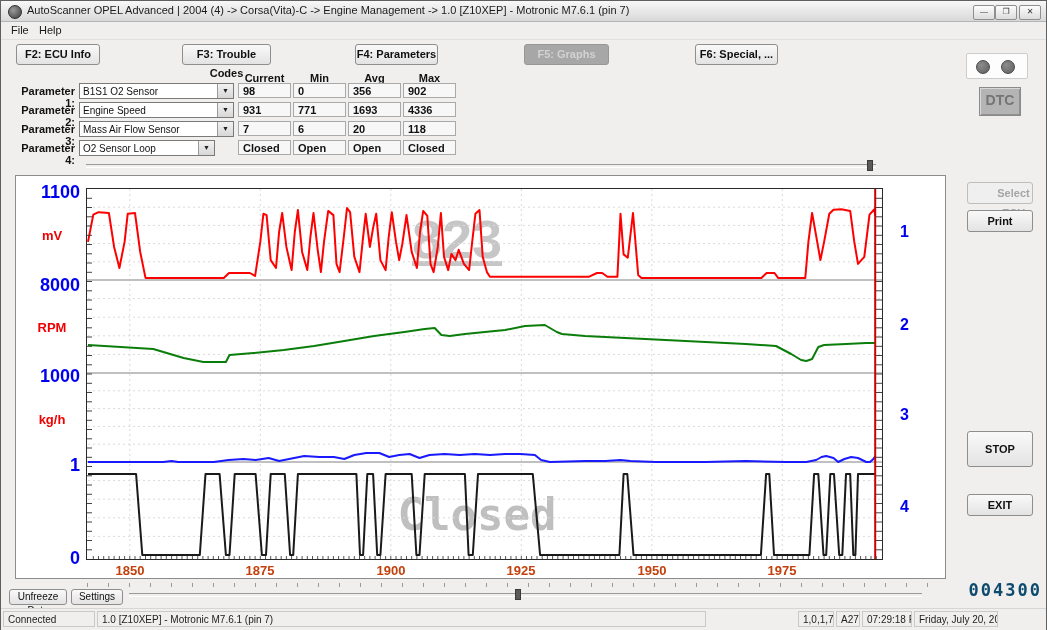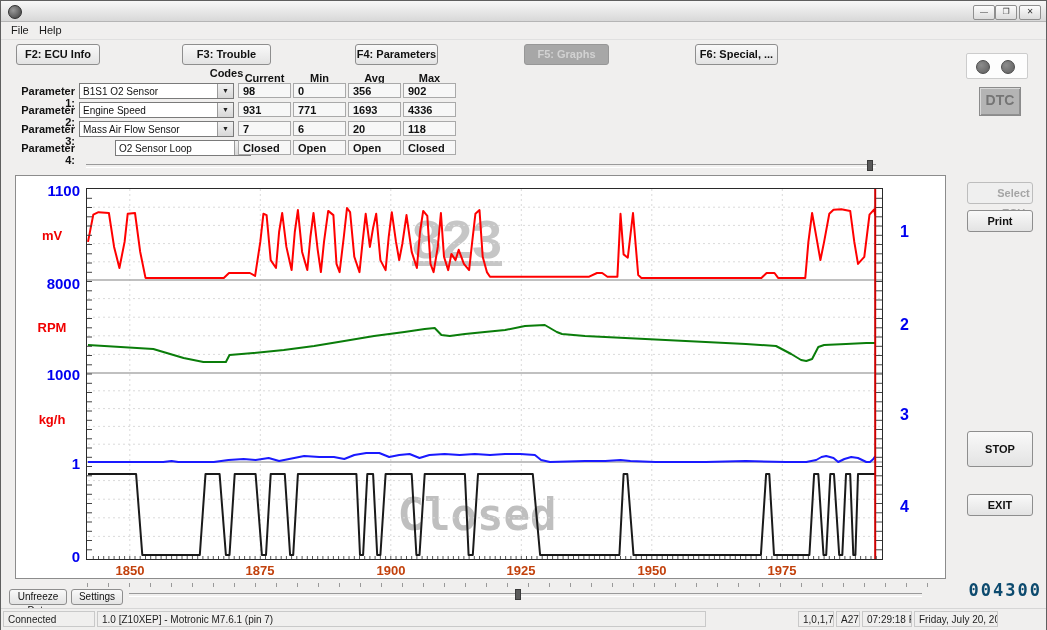--- a/index.html
+++ b/index.html
@@ -24,21 +24,21 @@
   .combo .sel{position:absolute;left:3px;top:2px;white-space:nowrap;}
   .combo .arrowbox{position:absolute;right:0;top:0;width:15px;height:14px;background:linear-gradient(#f2f2f2,#d7d7d7);border-left:1px solid #9a9a9a;text-align:center;font-size:7px;line-height:14px;color:#222;}
   .vhead{font-size:11px;font-weight:bold;color:#111;text-align:center;width:53px;}
   .vbox{background:#f7f7f7;border:1px solid #a9a9a9;height:15px;box-sizing:border-box;width:53px;font-size:11px;font-weight:bold;color:#111;padding:1px 0 0 4px;}
   
   #graph-panel{left:14px;top:174px;width:931px;height:404px;background:#ffffff;border:1px solid #8c8c8c;box-sizing:border-box;}
   #plot{left:70px;top:12px;width:795px;height:370px;background:#ffffff;border:1px solid #2a2a2a;}
   #plot-svg{position:absolute;left:0;top:0;z-index:2;}
   .wm{position:absolute;z-index:1;color:#c6c6c6;font-weight:bold;font-size:54px;transform:translate(-50%,-50%);white-space:nowrap;}
   .wm-mono{font-family:"DejaVu Sans Mono",monospace;font-size:44px;color:#bfbfbf;}
-  .yscale{font-size:15px;font-weight:bold;color:#0000f0;text-align:right;width:60px;}
+  .yscale{font-size:18px;font-weight:bold;color:#0000f0;text-align:right;width:60px;}
   .yunit{font-size:13px;font-weight:bold;color:#f00000;text-align:center;width:44px;}
   .tracenum{font-size:16px;font-weight:bold;color:#0000f0;}
   .xtick{top:387px;width:60px;text-align:center;font-size:13px;font-weight:bold;color:#c2410c;}
   
   .groove{height:2px;border-top:1px solid #9a9a9a;border-bottom:1px solid #ffffff;}
   .thumb{width:4px;height:9px;background:#5a5a5a;border:1px solid #3a3a3a;}
   .tickrow{height:4px;background:repeating-linear-gradient(to right,#999 0 1px,transparent 1px 21px);}
   
   #led-panel{left:965px;top:52px;width:60px;height:24px;background:#fdfdfd;border:1px solid #cccccc;border-radius:2px;}
   .led{top:6px;width:12px;height:12px;border-radius:50%;background:radial-gradient(circle at 35% 35%,#8d8d8d,#5e5e5e);border:1px solid #4a4a4a;}
@@ -52,20 +52,21 @@
   #statusbar{left:0;top:607px;width:100%;height:21px;background:#f0efee;border-top:1px solid #d6d6d6;}
   .statusseg{top:2px;height:16px;border:1px solid #c9c9c9;font-size:10px;color:#222;padding:2px 0 0 4px;box-sizing:border-box;white-space:nowrap;overflow:hidden;background:#f0efee;}
 </style>
 </head>
 <body>
 
 <div id="win">
 
   <div class="abs" id="titlebar">
     <div class="abs" id="app-icon"></div>
+    <div class="abs" id="title-text">AutoScanner OPEL Advanced | 2004 (4) -&gt; Corsa(Vita)-C -&gt; Engine Management -&gt; 1.0 [Z10XEP] - Motronic M7.6.1 (pin 7)</div>
     <div class="abs winctl" style="left:972px;">—</div>
     <div class="abs winctl" style="left:994px;">❐</div>
     <div class="abs winctl" style="left:1018px;">✕</div>
   </div>
 
   <div class="abs" id="menubar">
     <div class="abs menu-item" style="left:6px;">File</div>
     <div class="abs menu-item" style="left:34px;">Help</div>
   </div>
 
@@ -104,21 +105,21 @@
   <div class="abs combo" style="left:78px;top:120px;width:155px;">
     <span class="sel">Mass Air Flow Sensor</span>
     <span class="arrowbox">▼</span>
   </div>
   <div class="abs vbox" style="left:237px;top:120px;">7</div>
   <div class="abs vbox" style="left:292px;top:120px;">6</div>
   <div class="abs vbox" style="left:347px;top:120px;">20</div>
   <div class="abs vbox" style="left:402px;top:120px;">118</div>
 
   <div class="abs plabel" style="left:10px;top:141px;">Parameter 4:</div>
-  <div class="abs combo" style="left:78px;top:139px;width:136px;margin-left:36px;">
+  <div class="abs combo" style="left:78px;top:139px;width:136px;">
     <span class="sel">O2 Sensor Loop</span>
     <span class="arrowbox">▼</span>
   </div>
   <div class="abs vbox" style="left:237px;top:139px;">Closed</div>
   <div class="abs vbox" style="left:292px;top:139px;">Open</div>
   <div class="abs vbox" style="left:347px;top:139px;">Open</div>
   <div class="abs vbox" style="left:402px;top:139px;">Closed</div>
 
   <div class="abs groove" style="left:85px;top:163px;width:790px;"></div>
   <div class="abs thumb" style="left:866px;top:159px;"></div>

